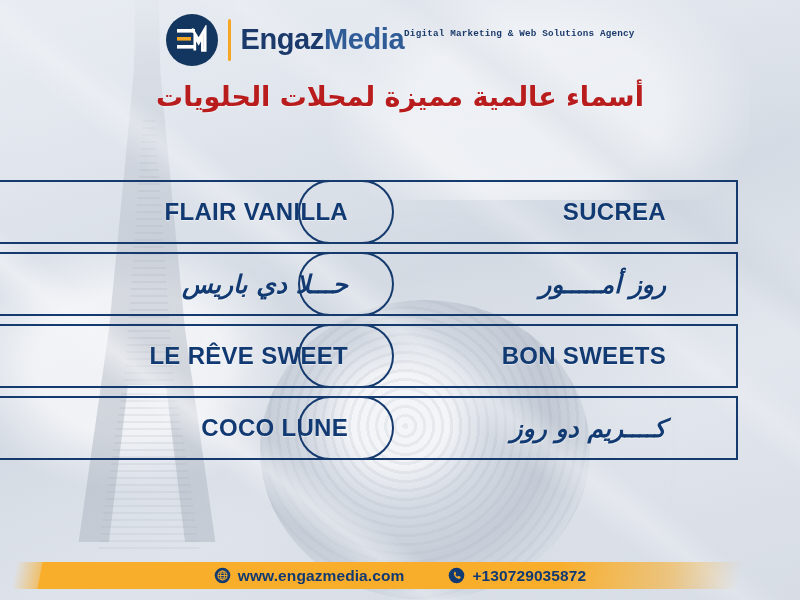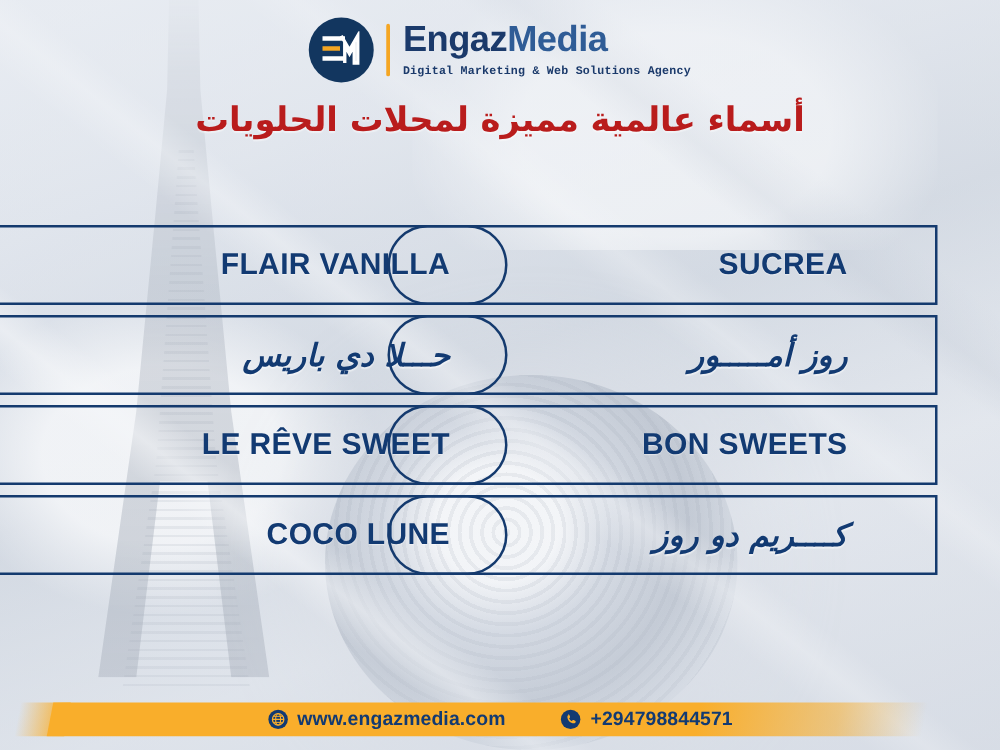--- a/index.html
+++ b/index.html
@@ -83,21 +83,21 @@
     display:flex; align-items:center; justify-content:center;
   }
   .logo{ display:flex; align-items:center; gap:10px; }
   .logo-mark{
     width:52px; height:52px; border-radius:50%;
     background:#12365f;
     display:flex; align-items:center; justify-content:center;
     flex:0 0 auto;
   }
   .logo-div{ width:3px; height:42px; background:#f5a623; border-radius:2px; }
-  .logo-text{ display:flex; flex-direction:column; justify-content:center; }
+  .logo-text{ display:flex; flex-direction:row; justify-content:center; }
   .logo-name{
     font-size:29px; font-weight:bold; line-height:1.02;
     letter-spacing:-.4px; color:#1b3a6b;
     font-family:"Liberation Sans",sans-serif;
   }
   .logo-name .lite{ color:#2f5c96; }
   .logo-tag{
     font-size:9.3px; font-weight:bold; color:#1b3a6b;
     letter-spacing:.18px; margin-top:3px;
     font-family:Liberation Mono, monospace;
@@ -108,21 +108,21 @@
     position:absolute; left:0; top:78px; width:800px;
     text-align:center; direction:rtl;
   }
   .heading-line{
     font-size:27px; font-weight:bold; color:#b91c1c;
     line-height:1.38; letter-spacing:.2px;
     text-shadow:0 1px 1px rgba(255,255,255,.45);
   }
 
   
-  .rows{ position:absolute; left:12px; top:176px; width:692px; }
+  .rows{ position:absolute; left:0; top:176px; width:692px; }
   .row{ position:relative; height:72px; }
 
   .pill{
     position:absolute; top:4px; height:64px;
     border:2.5px solid #143a6e;
     background:transparent;
     display:flex; align-items:center;
   }
   .pill.left{
     left:-46px; width:440px;
@@ -266,19 +266,19 @@
           <line x1="6.6" y1="15.4" x2="17.4" y2="15.4" stroke="#f9ae2b" stroke-width="1.1"></line>
         </svg>
         <span class="contact-text">www.engazmedia.com</span>
       </div>
 
       <div class="contact">
         <svg class="cicon" viewBox="0 0 24 24" aria-hidden="true">
           <circle cx="12" cy="12" r="11" fill="#123a72"></circle>
           <path d="M9.1 6.4c.6-.2 1.2.1 1.45.65l.75 1.6c.22.47.12 1.03-.25 1.38l-.62.6c-.12.12-.16.3-.08.45.6 1.15 1.55 2.1 2.7 2.7.15.08.33.04.45-.08l.6-.62c.35-.37.9-.47 1.38-.25l1.6.75c.55.25.85.85.65 1.45-.3.9-1.15 1.5-2.1 1.45-3.9-.25-7.05-3.4-7.3-7.3-.05-.95.55-1.8 1.45-2.1z" fill="#f9ae2b"></path>
         </svg>
-        <span class="contact-text">+294798844571</span>
+        <span class="contact-text">+130729035872</span>
       </div>
 
     </div>
   </div>
 
 </div>
 
 </body></html>

